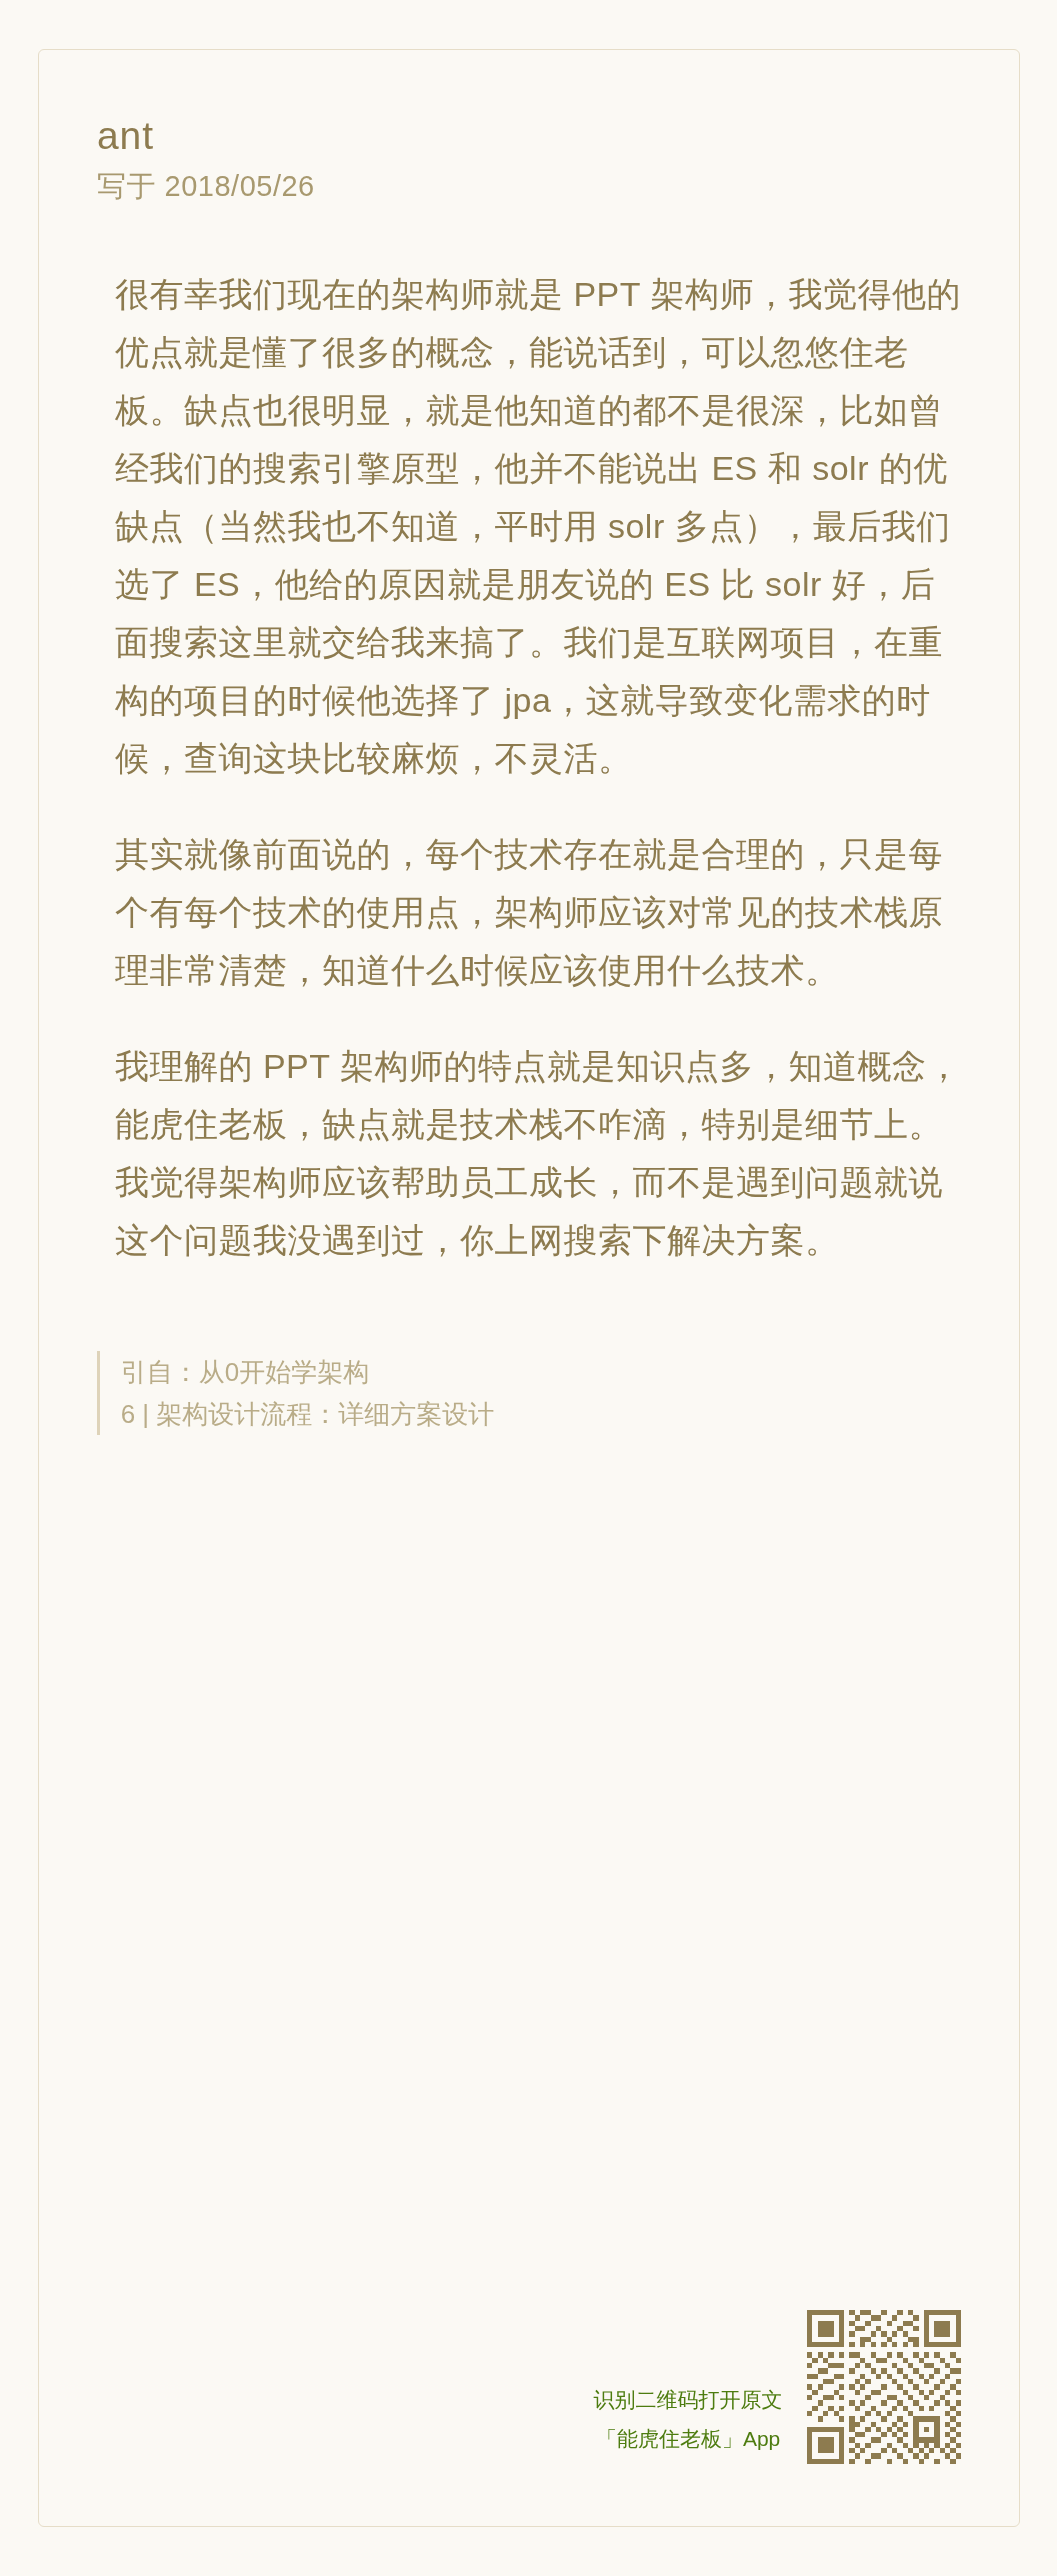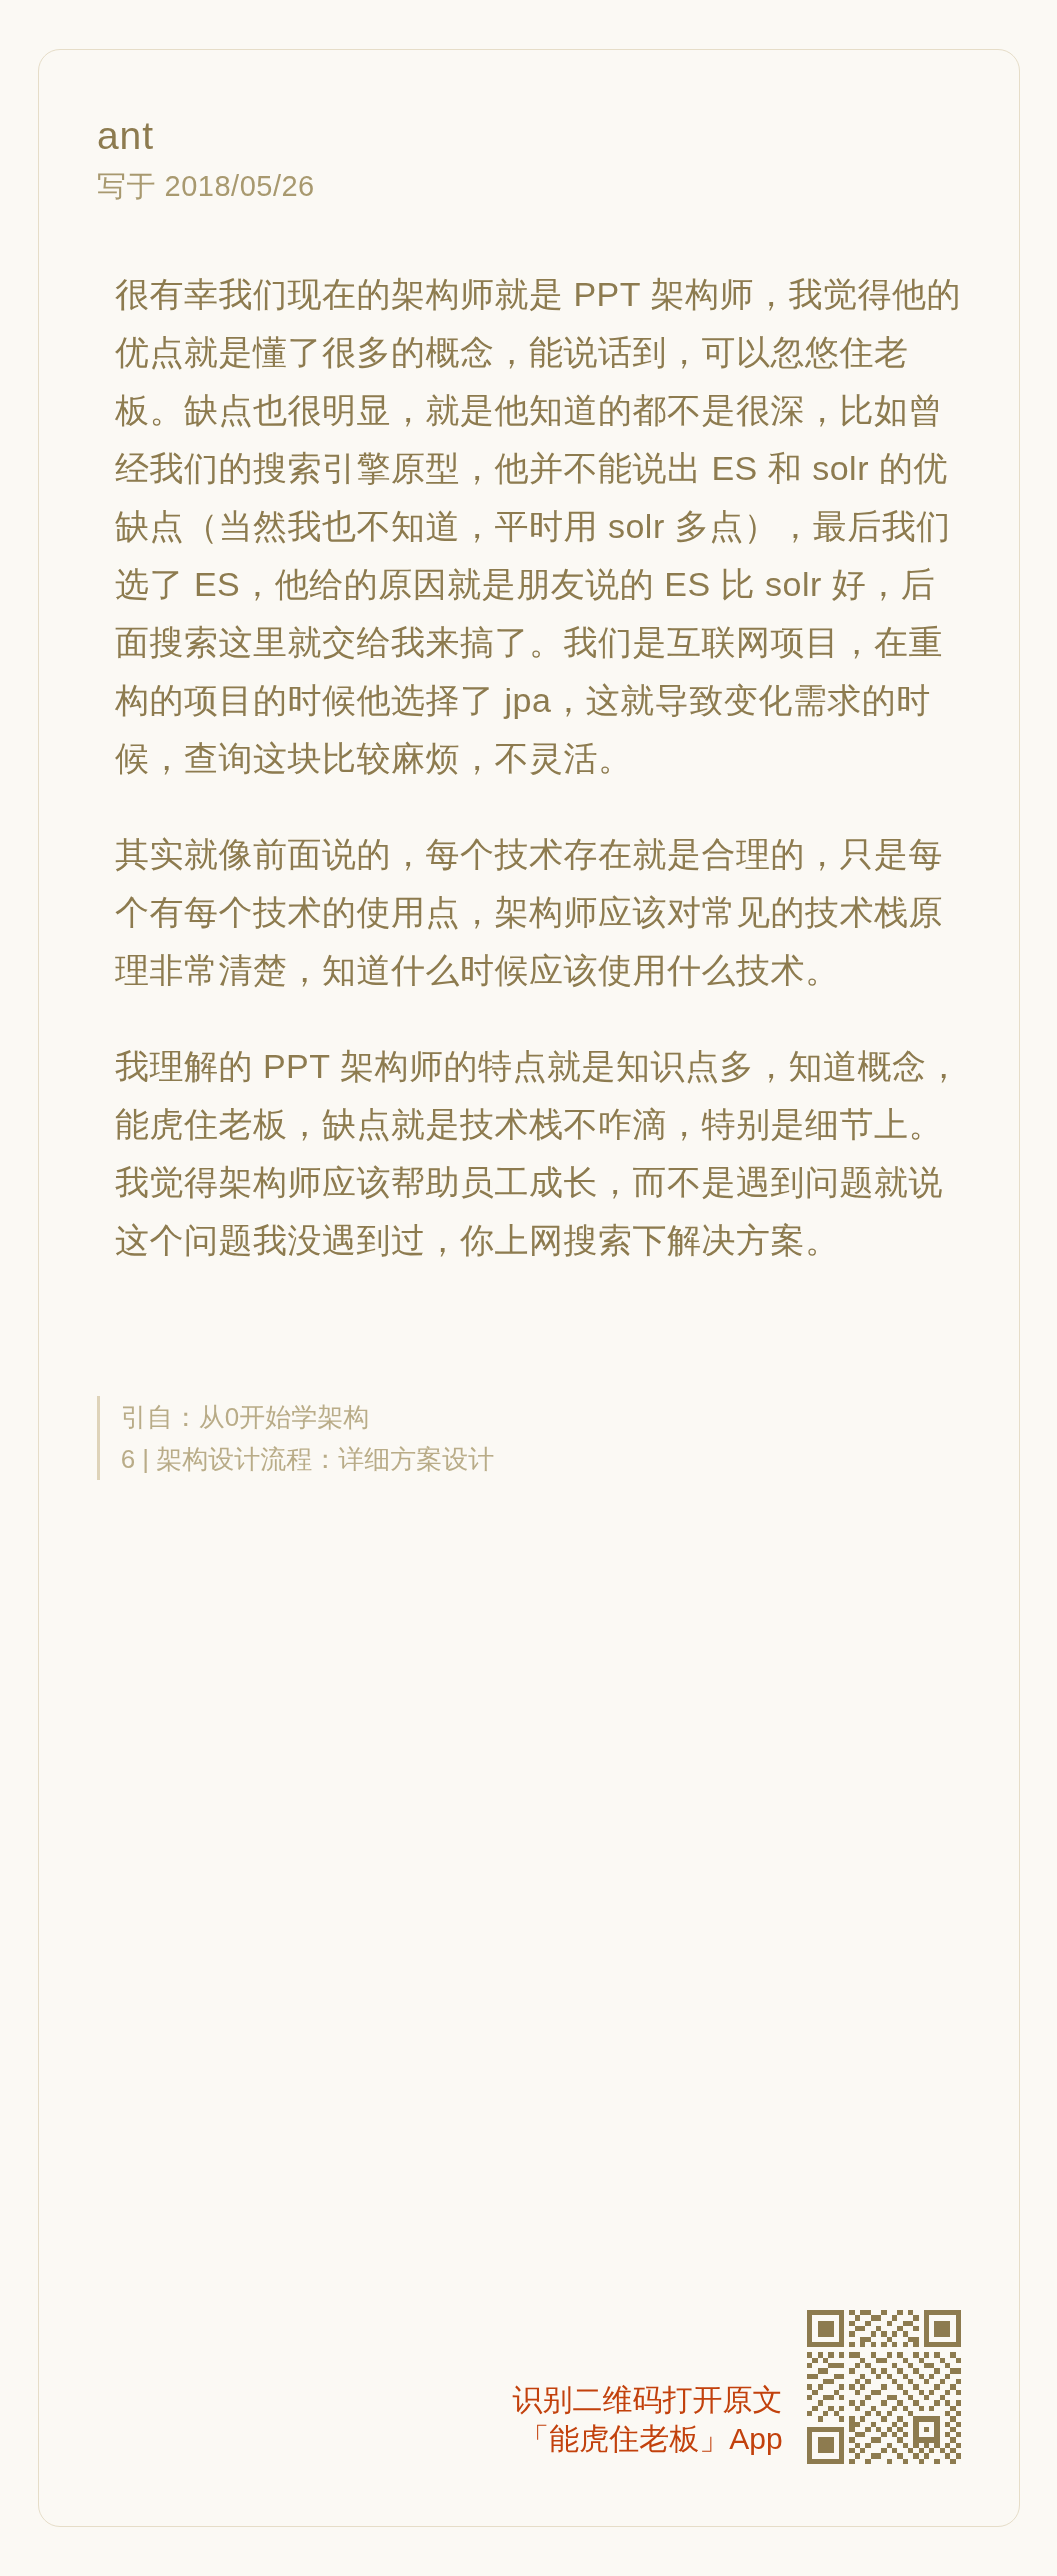--- a/index.html
+++ b/index.html
@@ -20,21 +20,21 @@
     background: #fbf9f4;
     box-sizing: border-box;
     padding: 49px 38px;
   }
   .card {
     position: relative;
     width: 100%;
     height: 100%;
     box-sizing: border-box;
     border: 1.9px solid #e6ddc8;
-    border-radius: 22px;
+    border-radius: 6px;
     background: #fbf9f4;
     padding: 56px 58px 38px 58px;
     display: flex;
     flex-direction: column;
   }
   .author {
     font-size: 39px;
     color: #8d7b4f;
     letter-spacing: 0.9px;
     margin: 7.5px 0 0 0;
@@ -56,42 +56,42 @@
     line-height: 58px;
     margin: 0 0 38px 0;
     letter-spacing: 0.5px;
     color: #8d7b4f;
     text-align: left;
   }
   .body-text p.last {
     margin-bottom: 0;
   }
   .quote {
-    margin-top: 89px;
+    margin-top: 44px;
     border-left: 3.8px solid #ded3b9;
     padding-left: 20.7px;
     color: #b9ac88;
     font-size: 26px;
     line-height: 42px;
   }
   .quote div {
     color: #b9ac88;
   }
   .footer {
     margin-top: auto;
     display: flex;
     align-items: flex-end;
     justify-content: flex-end;
     padding-bottom: 24.4px;
   }
   .footer-text {
-    text-align: right;
-    font-size: 30px;
+    text-align: center;
+    font-size: 21px;
     line-height: 39px;
-    color: #c2410c;
+    color: #4d7c0f;
     padding-right: 24.4px;
     padding-bottom: 5.6px;
   }
   .qr {
     width: 154px;
     height: 154px;
     flex: 0 0 auto;
     background: #fbf9f4;
   }
   .qr svg { display: block; }

